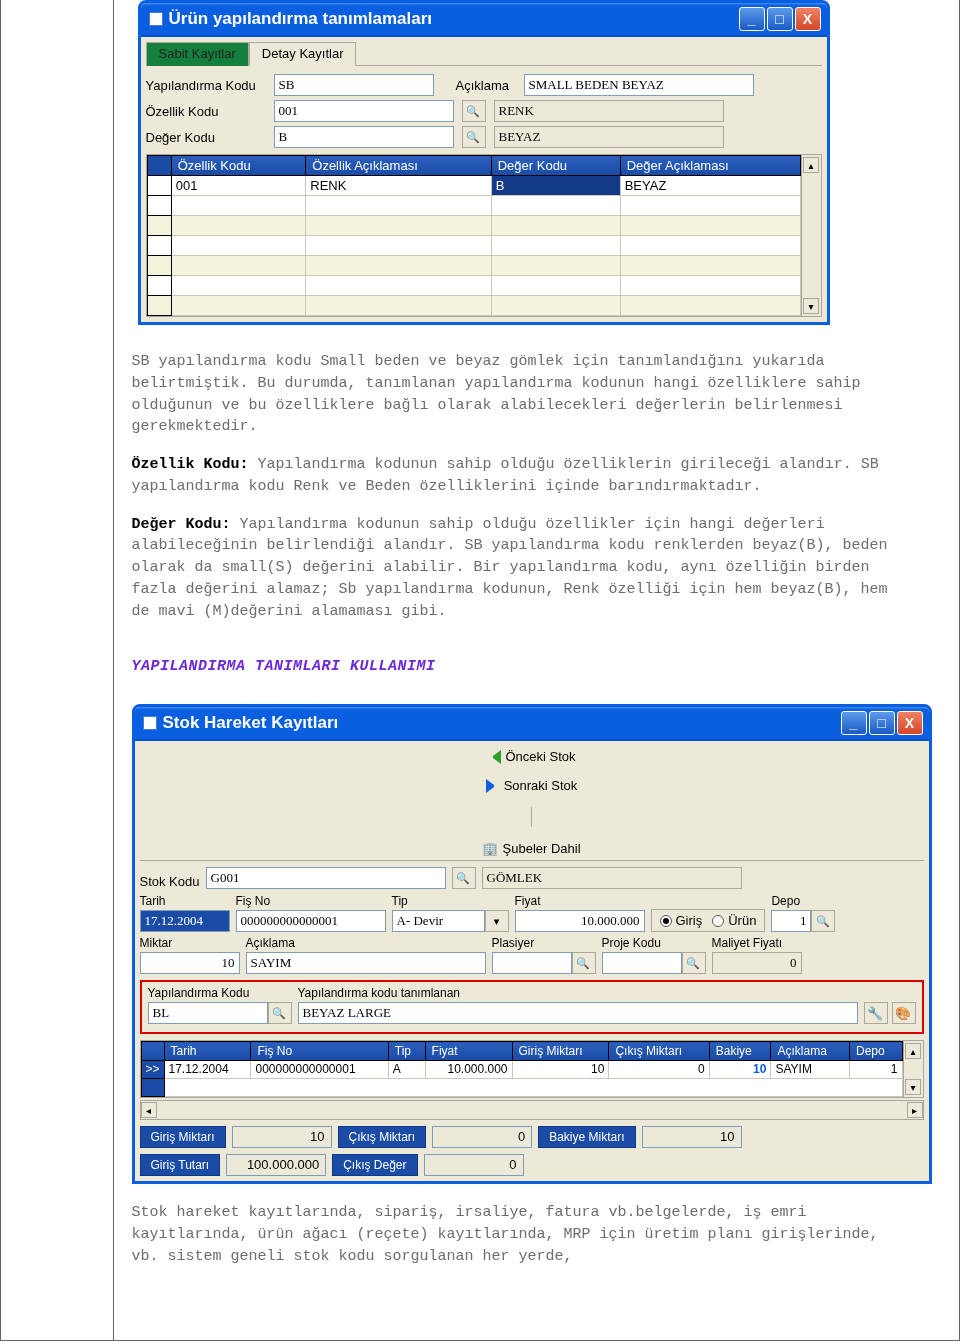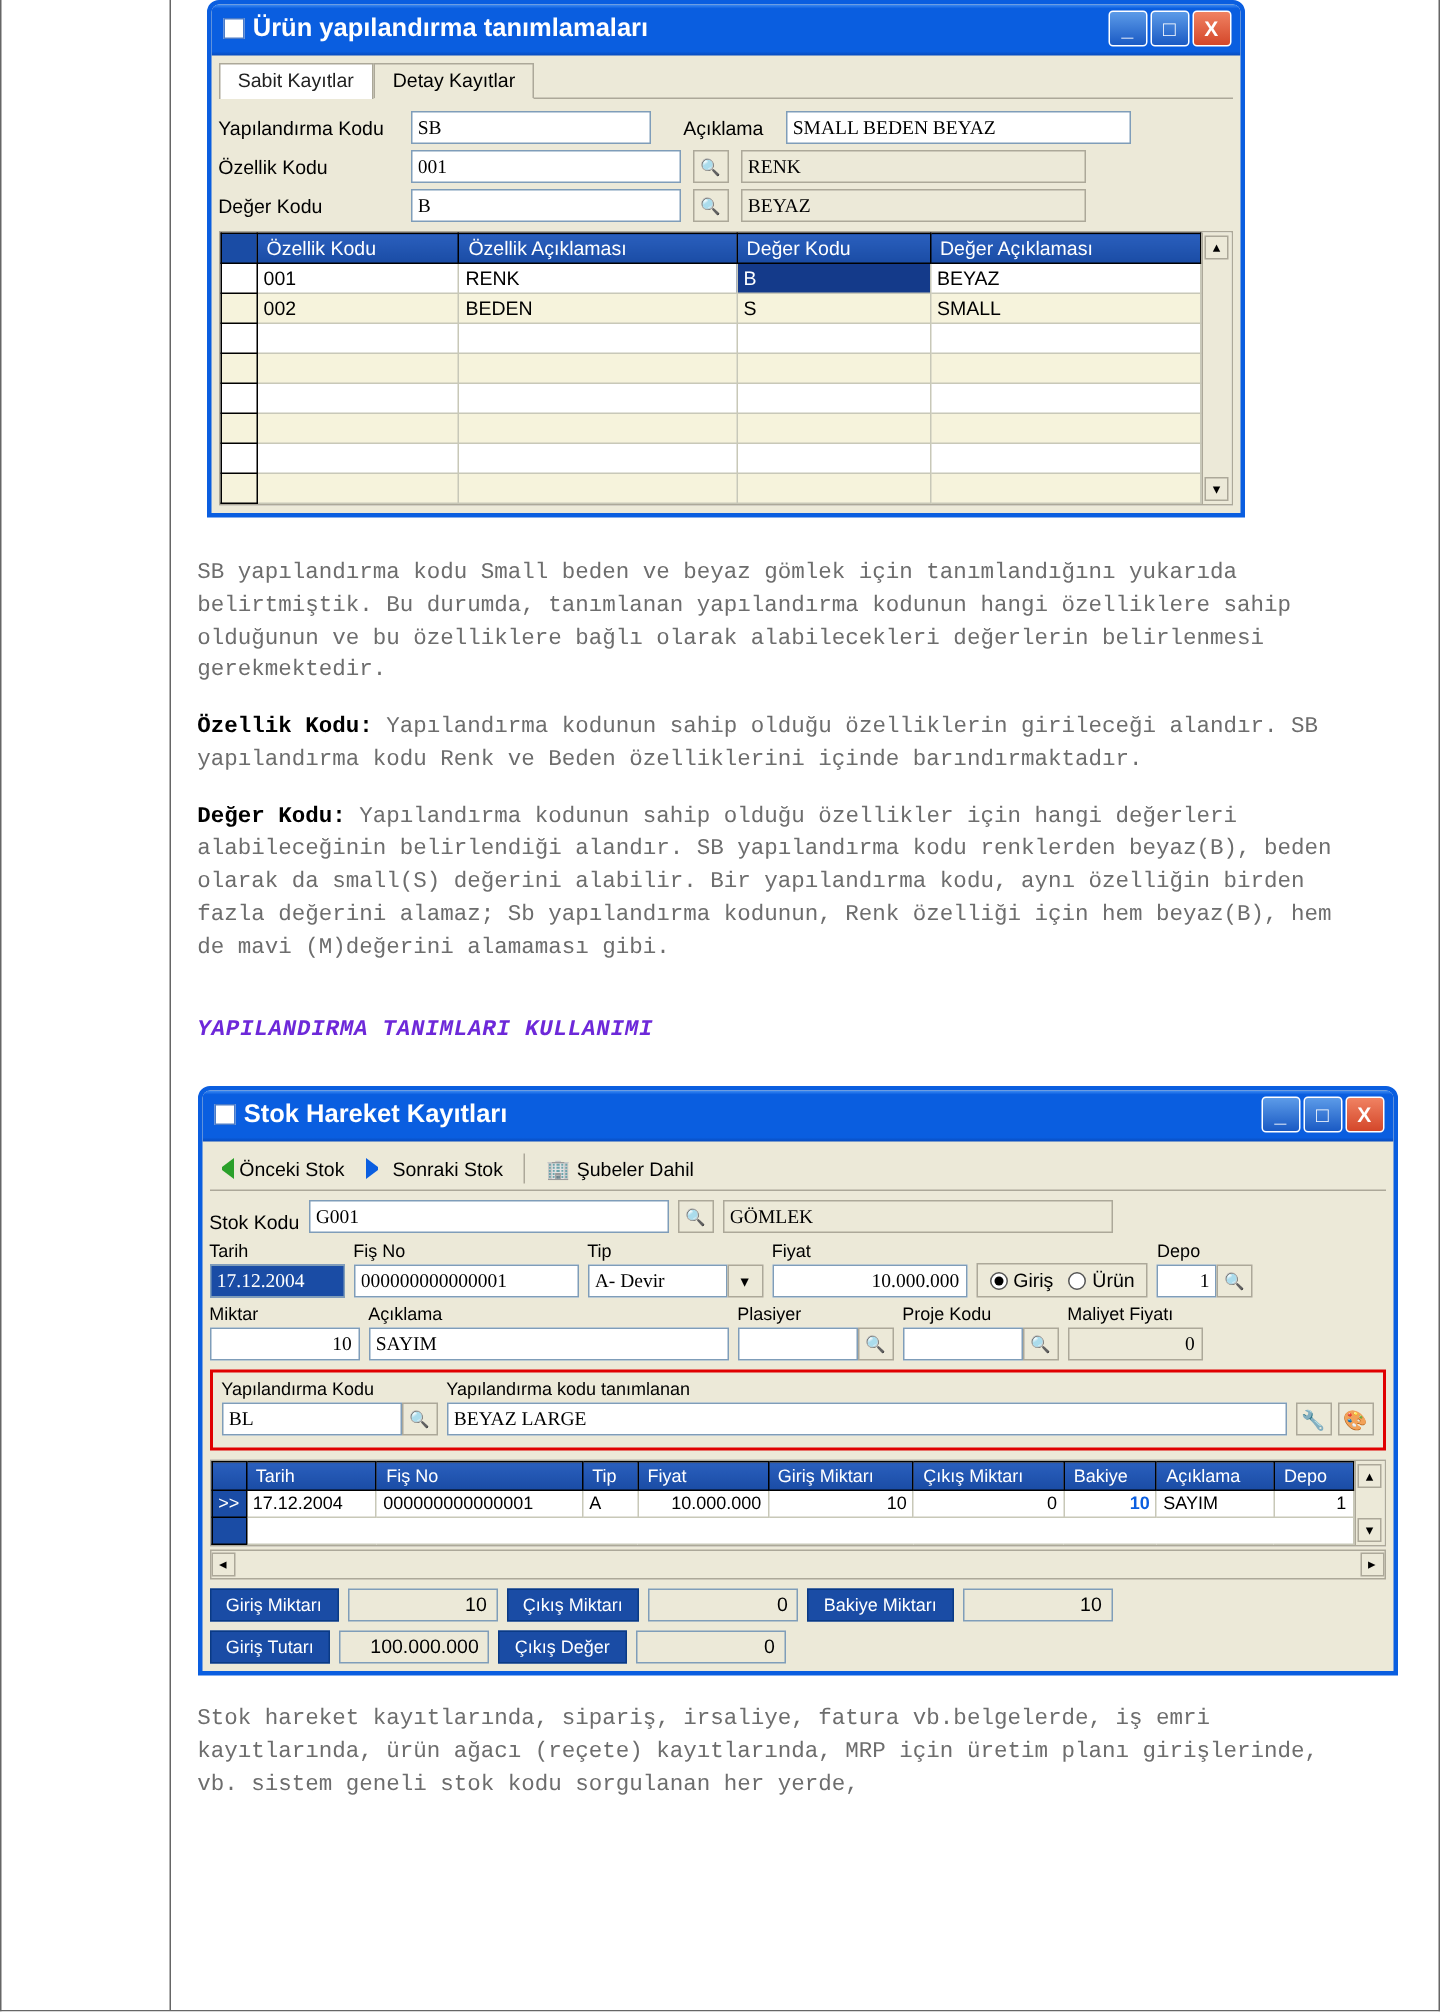--- a/index.html
+++ b/index.html
@@ -71,21 +71,21 @@
     padding: 3px 12px 4px 12px;
     border: 1px solid #aca899;
     border-bottom: none;
     background: #ece9d8;
     font-size: 13px;
     position: relative;
     top: 1px;
     cursor: pointer;
   }
   .tab.active { background:#ece9d8; border-bottom:1px solid #ece9d8; }
-  .tab.inactive { background:#ffffff; color:#222; }
+  .tab.inactive { background:#15803d; color:#222; }
 
   
   .form-row { display:flex; align-items:center; margin: 4px 0; gap:8px; }
   .form-label { min-width:120px; }
   .form-label.short { min-width: 60px; }
   .txt {
     border: 1px solid #7f9db9;
     background:#fff;
     padding: 2px 4px;
     font-family: Tahoma;
@@ -162,21 +162,21 @@
     font-family: "Courier New", monospace;
     font-size: 15px;
     line-height: 1.45;
     color: #6d6d6d;
   }
   .doc p { margin: 0 0 16px 0; }
   .doc b.keycol { color:#000000; font-weight:bold; }
   .doc .heading-it { color:#6d28d9; font-style: italic; font-weight:bold; letter-spacing:0.5px; }
 
   
-  .toolbar-row { display:flex; align-items:center; gap:14px; padding:4px 2px; border-bottom:1px solid #aca899; margin-bottom:6px;}
+  .toolbar-row { display:flex; align-items:center; gap:14px; padding:4px 2px; border-bottom:1px solid #aca899; margin-bottom:6px;flex-direction:column;}
   .tool-link { color:#000; cursor:pointer; font-size:13px; display:flex; align-items:center; gap:4px;}
   .tool-icon { width:14px; height:14px; display:inline-block; }
   .tool-icon.left-arrow { border-right:8px solid #2aa02a; border-top:6px solid transparent; border-bottom:6px solid transparent;}
   .tool-icon.right-arrow { border-left:8px solid #0a5ee0; border-top:6px solid transparent; border-bottom:6px solid transparent;}
   .tool-sep { width:1px; height:20px; background:#aca899; }
 
   .field-block { display:flex; flex-direction:column; gap:2px; }
   .field-block .lbl { font-size:12px; }
   .row-flex { display:flex; gap:6px; align-items:flex-end; flex-wrap:wrap; margin:4px 0;}
 
@@ -277,27 +277,20 @@
             <th>Özellik Açıklaması</th>
             <th>Değer Kodu</th>
             <th>Değer Açıklaması</th>
           </tr>
           <tr class="norm">
             <td class="indicator">&gt;&gt;</td>
             <td>001</td>
             <td>RENK</td>
             <td class="sel">B</td>
             <td>BEYAZ</td>
-          </tr>
-          <tr class="alt">
-            <td class="indicator"></td>
-            <td>002</td>
-            <td>BEDEN</td>
-            <td>S</td>
-            <td>SMALL</td>
           </tr>
           <tr class="norm">
                           <td class="indicator"></td>
                           <td></td>
                           <td></td>
                           <td></td>
                           <td></td>
                         </tr>
           <tr class="alt">
                           <td class="indicator"></td>

